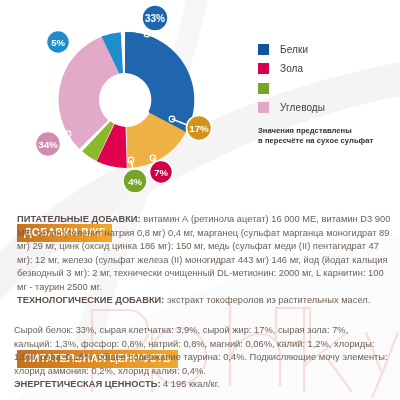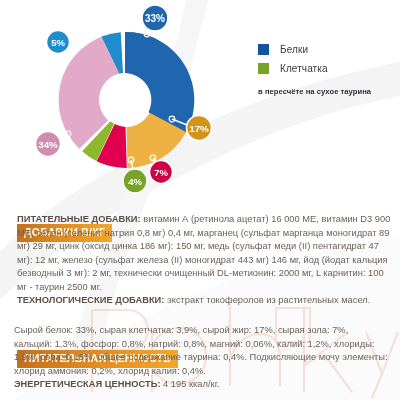--- a/index.html
+++ b/index.html
@@ -200,25 +200,33 @@
       </g>
     </svg>
   </div>
 
   <div class="legend">
     <div class="legend-row">
       <span class="legend-swatch" style="background:#11549b"></span>
       <span class="legend-label">Белки</span>
     </div>
     <div class="legend-row">
+      <span class="legend-swatch" style="background:#d6004f"></span>
+      <span class="legend-label">Зола</span>
+    </div>
+    <div class="legend-row">
       <span class="legend-swatch" style="background:#76a328"></span>
-      <span class="legend-label">Клетчатка</span>
+    </div>
+    <div class="legend-row">
+      <span class="legend-swatch" style="background:#e2a8c8"></span>
+      <span class="legend-label">Углеводы</span>
     </div>
     <div class="legend-note">
-      <div>в пересчёте на сухое таурина</div>
+      <div>Значения представлены</div>
+      <div>в пересчёте на сухое сульфат</div>
     </div>
   </div>
 
   <div class="badge-wrap" id="badge-additives">
     <span class="badge">ДОБАВКИ В/КГ</span>
   </div>
 
   <div class="copy" id="copy-additives">
     <p><b>ПИТАТЕЛЬНЫЕ ДОБАВКИ:</b><span> витамин А (ретинола ацетат) 16 000 МЕ, витамин D3 900 МЕ, селен (селенит натрия 0,8 мг) 0,4 мг, марганец (сульфат марганца моногидрат 89 мг) 29 мг, цинк (оксид цинка 186 мг): 150 мг, медь (сульфат меди (II) пентагидрат 47 мг): 12 мг, железо (сульфат железа (II) моногидрат 443 мг) 146 мг, йод (йодат кальция безводный 3 мг): 2 мг, технически очищенный DL-метионин: 2000 мг, L карнитин: 100 мг - таурин 2500 мг.</span><br><b>ТЕХНОЛОГИЧЕСКИЕ ДОБАВКИ:</b><span> экстракт токоферолов из растительных масел.</span></p>
   </div>

